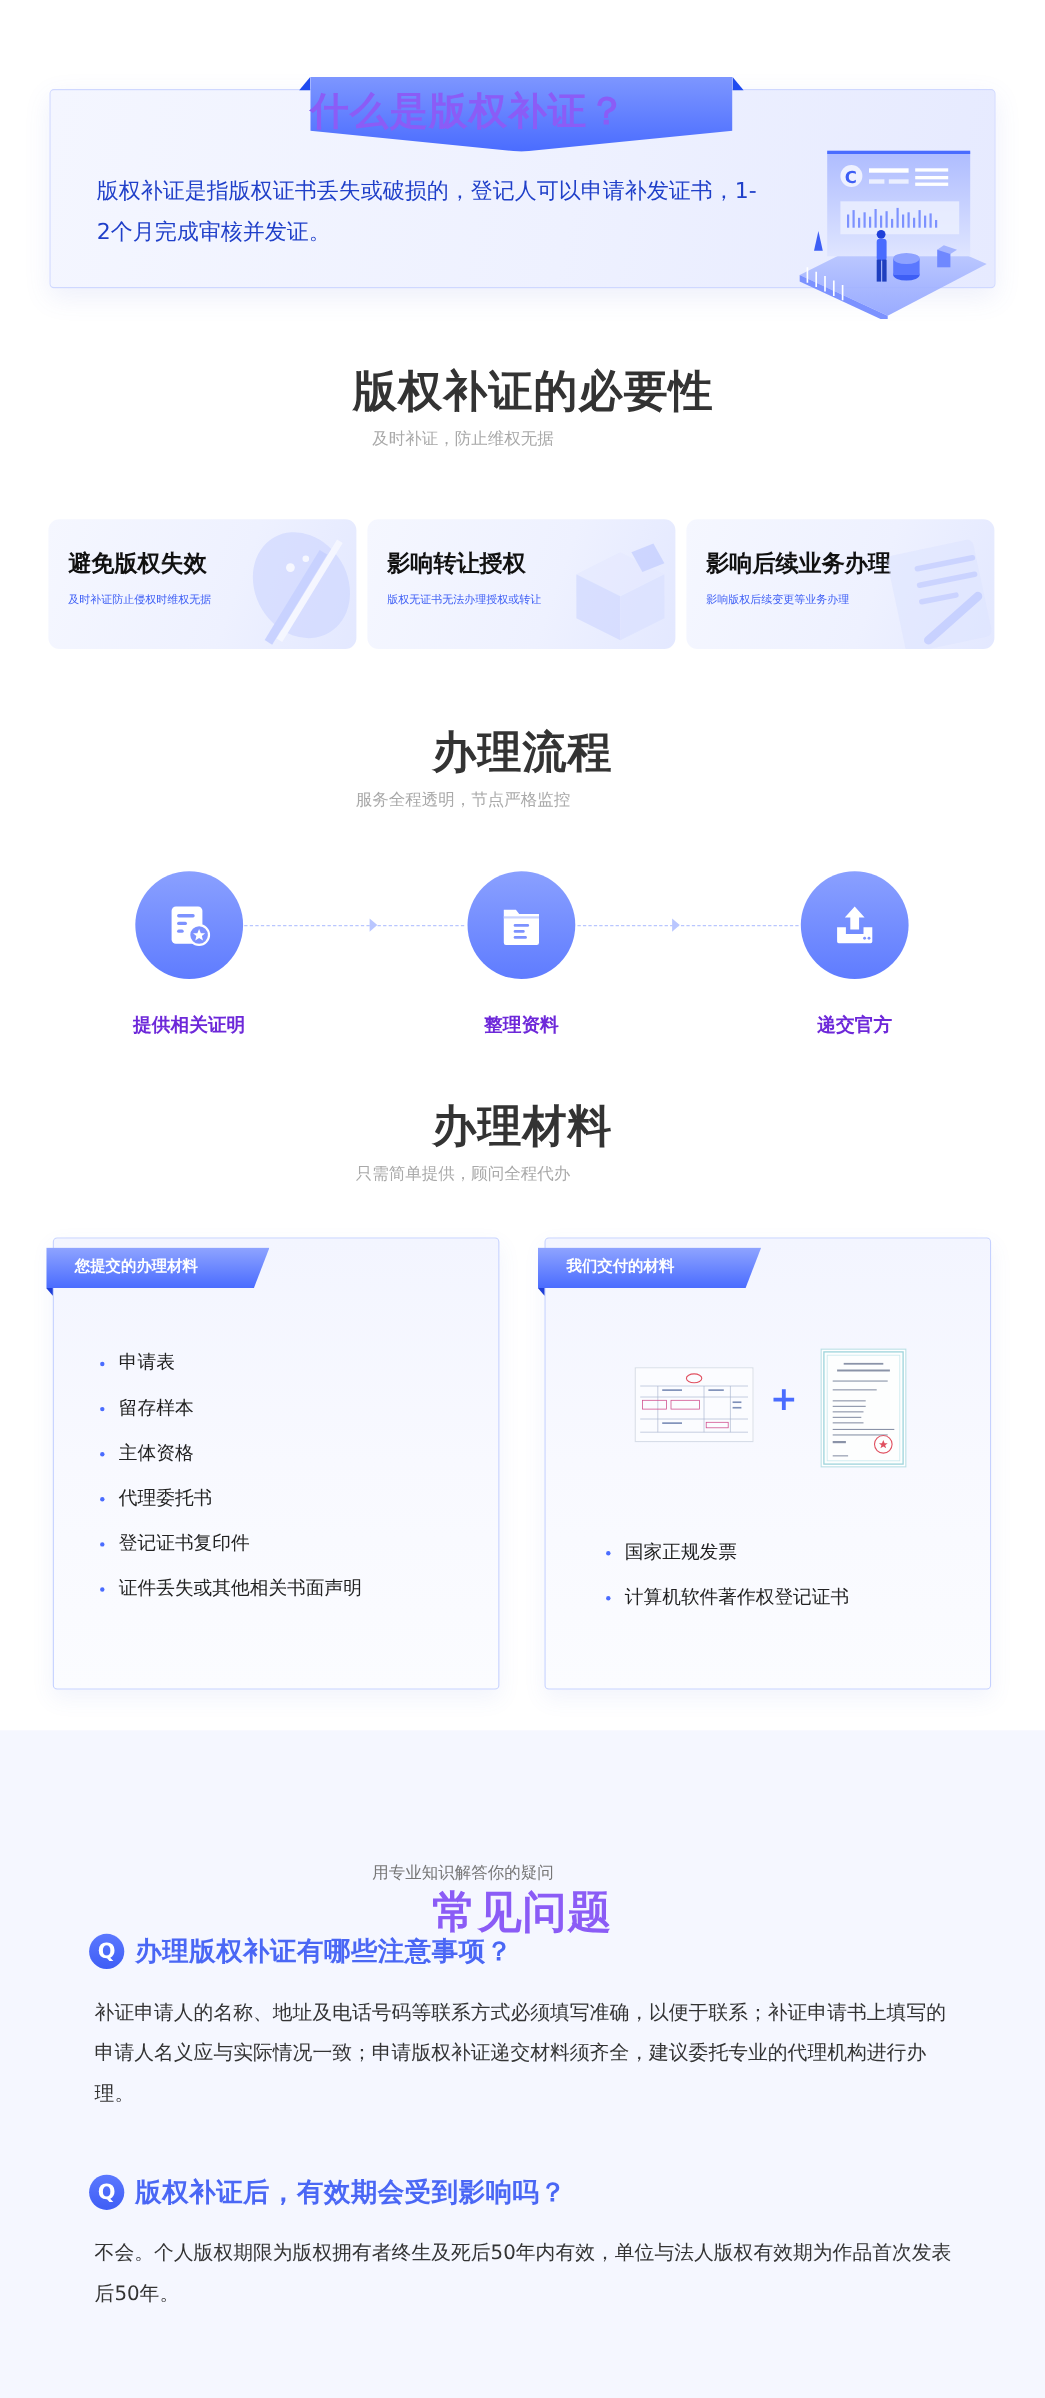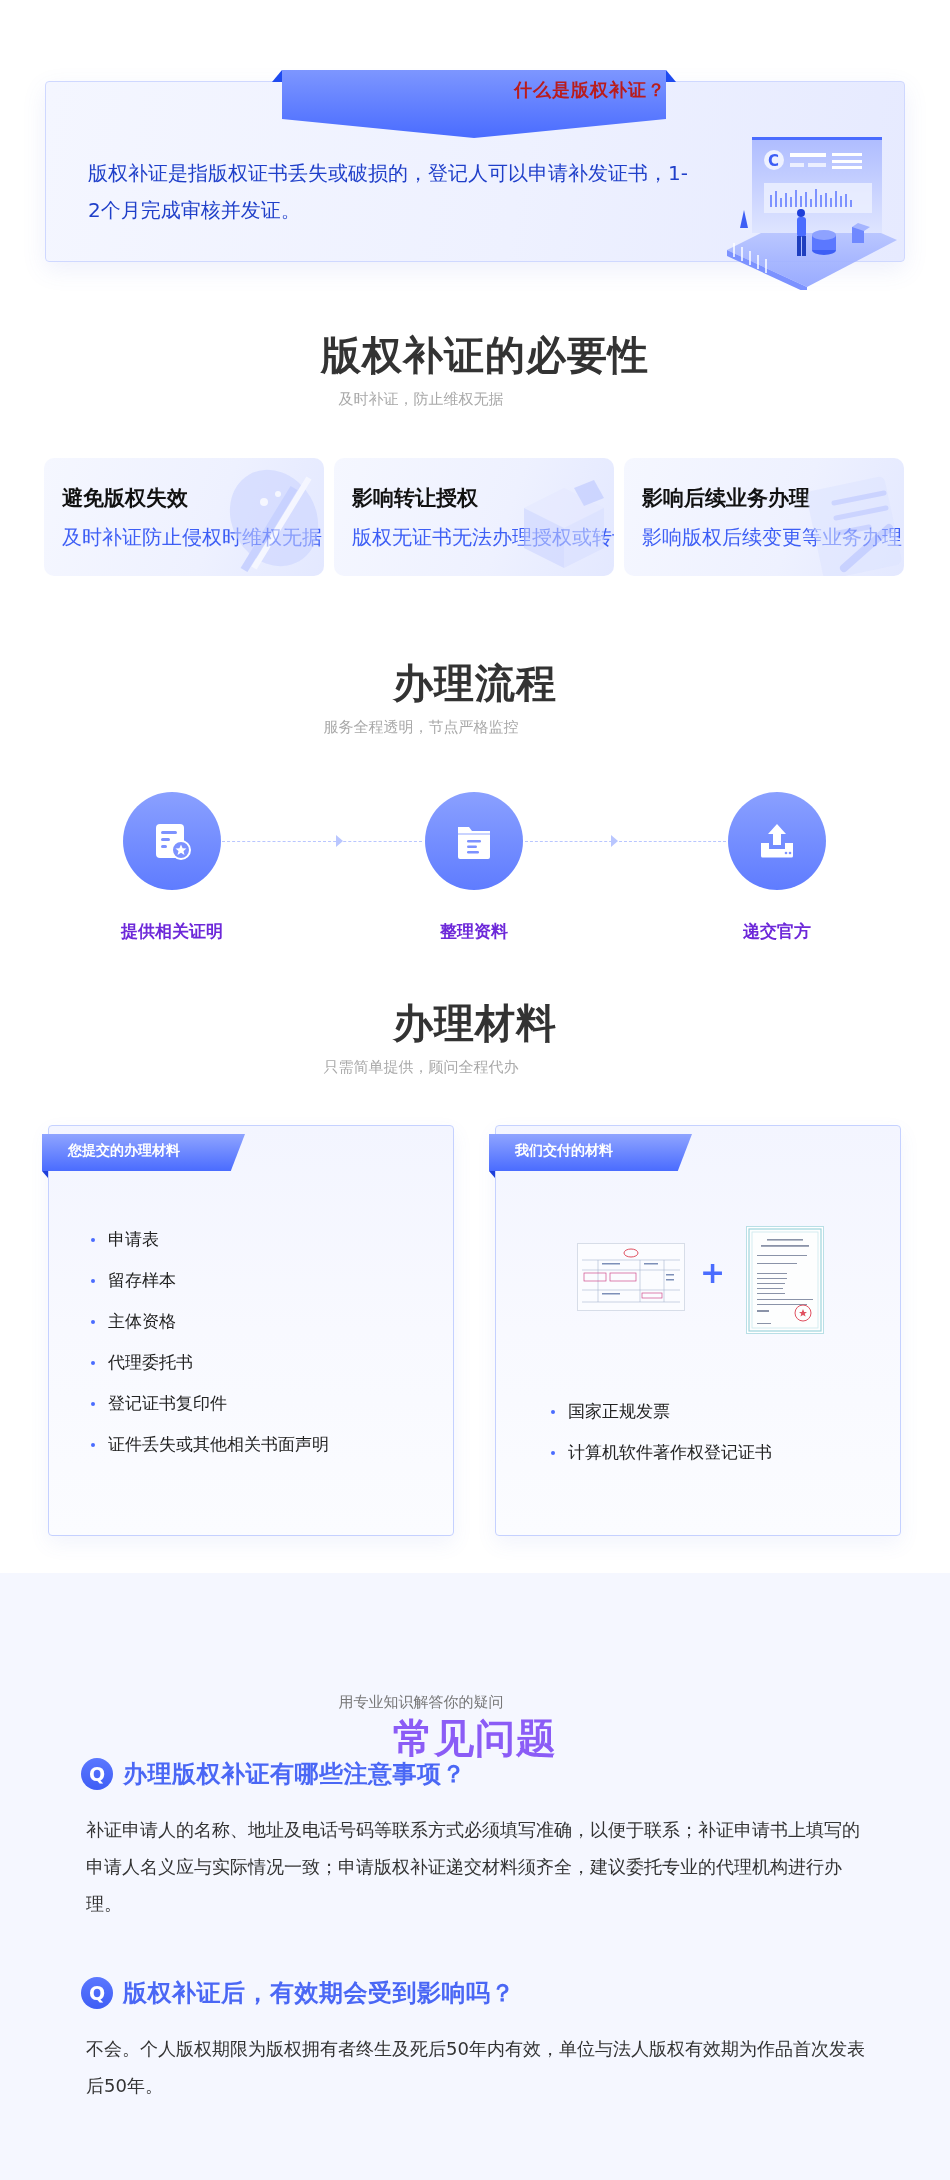--- a/index.html
+++ b/index.html
@@ -13,37 +13,37 @@
     box-shadow: 0 8px 24px rgba(90,110,220,0.10); }
   .ribbon { position: absolute; left: 282px; top: 70px; width: 384px; height: 68px; z-index: 3; }
   .ribbon .ears-l, .ribbon .ears-r { position: absolute; top: 0; width: 0; height: 0;
     border-bottom: 12px solid #1f4bf0; }
   .ribbon .ears-l { left: -10px; border-left: 10px solid transparent; }
   .ribbon .ears-r { right: -10px; border-right: 10px solid transparent; }
   .ribbon .body { position: absolute; left: 0; top: 0; width: 384px; height: 68px;
     background: linear-gradient(180deg, #7d96ff 0%, #4a6cff 100%);
     clip-path: polygon(0 0, 100% 0, 100% 72%, 50% 100%, 0 72%);
     border-radius: 0 0 6px 6px; }
-  .ribbon .title { position: absolute; left: 0; right: 0; top: 8px; text-align: right;
-    color: #b91c1c; font-size: 18px; font-weight: bold; letter-spacing: 1px; }
+  .ribbon .title { position: absolute; left: 0; right: 0; top: 8px; text-align: left;
+    color: #8b5cf6; font-size: 35px; font-weight: bold; letter-spacing: 1px; }
   .intro-text { position: absolute; left: 88px; top: 155px; width: 610px;
     color: #1f3fc9; font-size: 20px; line-height: 37px; z-index: 2; }
   .illus { position: absolute; left: 712px; top: 135px; width: 190px; height: 155px; z-index: 2; }
 
   
   .sec-title { position: absolute; left: 0; width: 950px; text-align: center;
     font-size: 40px; font-weight: bold; color: #333; letter-spacing: 1px; }
   .sec-sub { position: absolute; left: 0; width: 842px; text-align: center;
     font-size: 15px; color: #a9a9a9; }
 
   
-  .need-card { position: absolute; top: 458px; width: 280px; height: 118px; border-radius: 10px;
+  .need-card { position: absolute; top: 472px; width: 280px; height: 118px; border-radius: 10px;
     background: linear-gradient(110deg, #f5f7ff 0%, #eef1ff 60%, #e3e8ff 100%); overflow: hidden; }
   .need-card .nc-title { position: absolute; left: 18px; top: 26px; font-size: 21px; font-weight: bold; color: #111; }
-  .need-card .nc-sub { position: absolute; left: 18px; top: 66px; font-size: 20px; color: #3d5ef5; white-space: nowrap; }
+  .need-card .nc-sub { position: absolute; left: 18px; top: 66px; font-size: 10px; color: #3d5ef5; white-space: nowrap; }
   .need-card .deco { position: absolute; right: 0; bottom: 0; width: 110px; height: 118px; opacity: 0.55; }
 
   
   .step { position: absolute; top: 792px; width: 160px; text-align: center; }
   .step .circle { width: 98px; height: 98px; margin: 0 auto; border-radius: 50%;
     background: linear-gradient(180deg, #8aa0ff 0%, #5f7cff 100%);
     display: flex; align-items: center; justify-content: center; }
   .step .label { margin-top: 30px; font-size: 17px; font-weight: bold; color: #6d28d9; }
   .connector { position: absolute; top: 841px; height: 0; border-top: 1.5px dashed #b9c6ff; }
   .conn-arrow { position: absolute; top: 835px; width: 0; height: 0;

